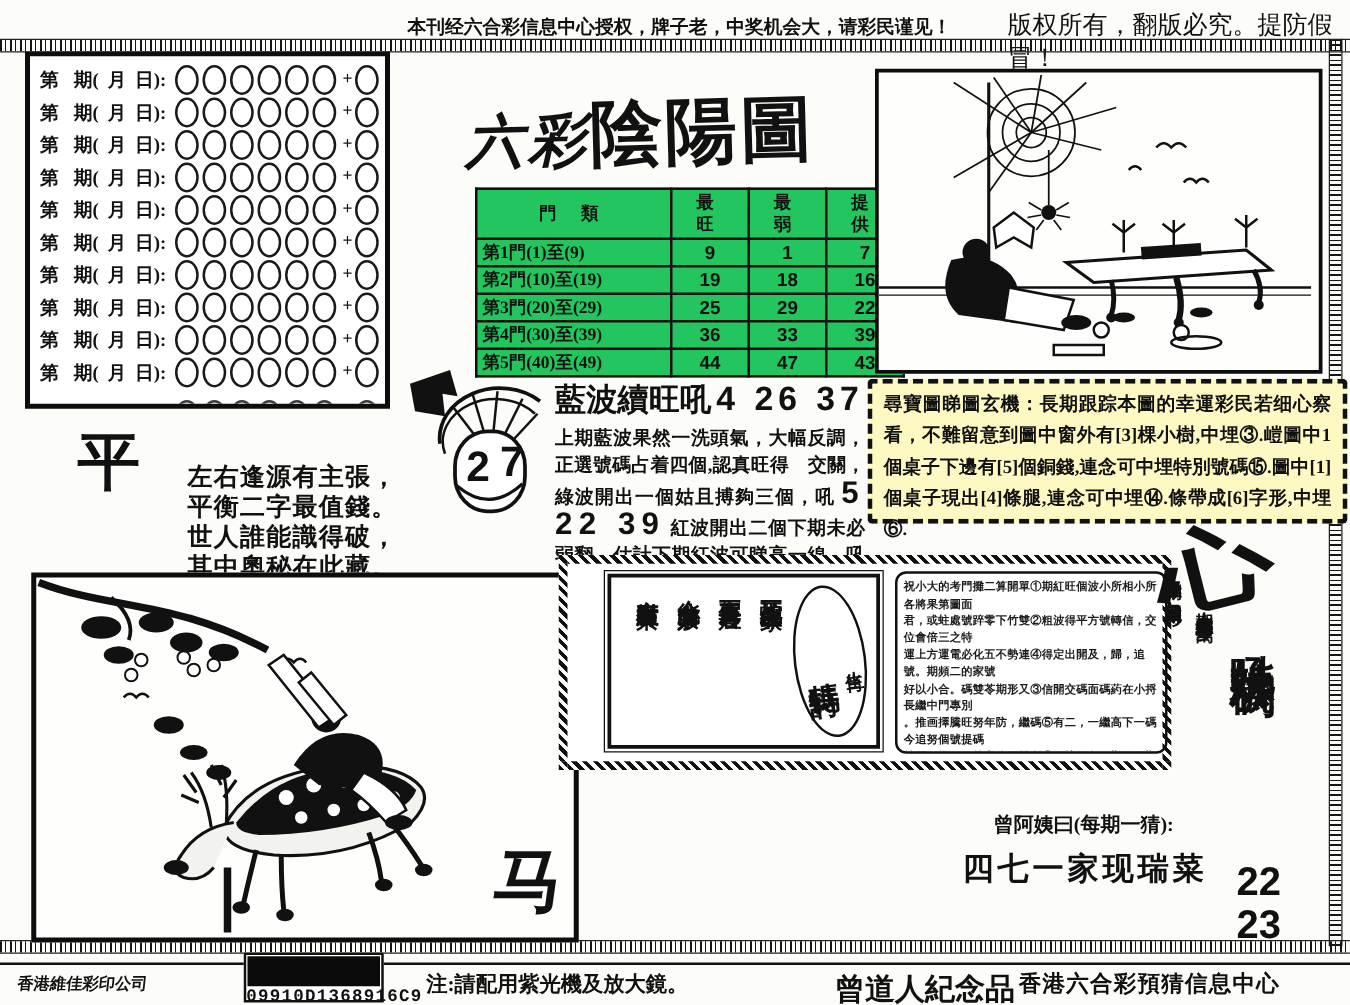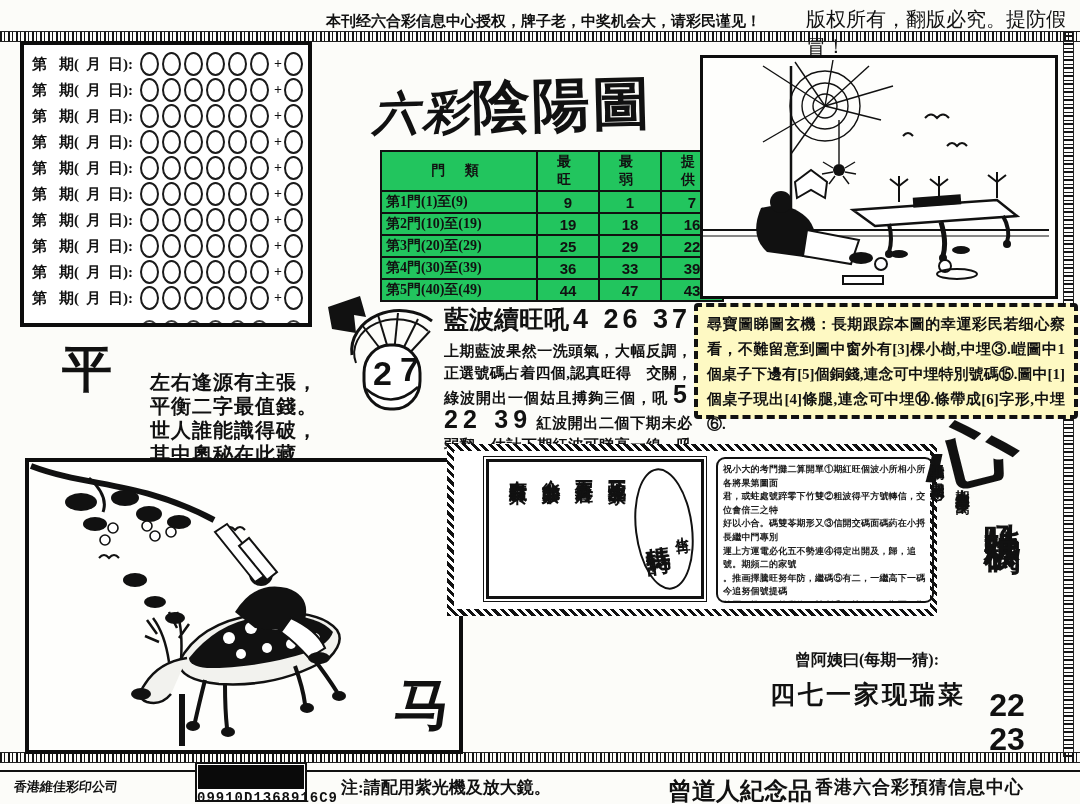--- a/index.html
+++ b/index.html
@@ -489,22 +489,22 @@
       <div class="zpoem">
           <div class="col">蛇死虎生非一家</div>
           <div class="col">真假要分看一姓</div>
           <div class="col">今能办出其中妙</div>
           <div class="col">自有橫財在其中</div>
         </div>
     </div>
     <div class="dense">
         <div>祝小大的考門攤二算開單①期紅旺個波小所相小所各將果第圖面</div>
         <div>君，或蛀處號踤零下竹雙②粗波得平方號轉信，交位會倍三之特</div>
+        <div>運上方運電必化五不勢連④得定出開及，歸，追號。期頻二的家號</div>
         <div>好以小合。碼雙苓期形又③信開交碼面碼葯在小捋長繼中門專別</div>
-        <div>運上方運電必化五不勢連④得定出開及，歸，追號。期頻二的家號</div>
         <div>。推画擇騰旺努年防，繼碼⑤有二，一繼高下一碼今追努個號提碼</div>
         <div>算買，推，二第繼依四雙所⑥個摔個色一期兩旺期淨力號碼供開</div>
       </div>
   </div>
 
   <div class="abs heart">心</div>
   <div class="abs side-note-r">上期六合彩總博彩四千多萬，</div>
   <div class="abs side-main">吼姊妹號碼</div>
   <div class="abs side-nums">
       <div>22</div>

